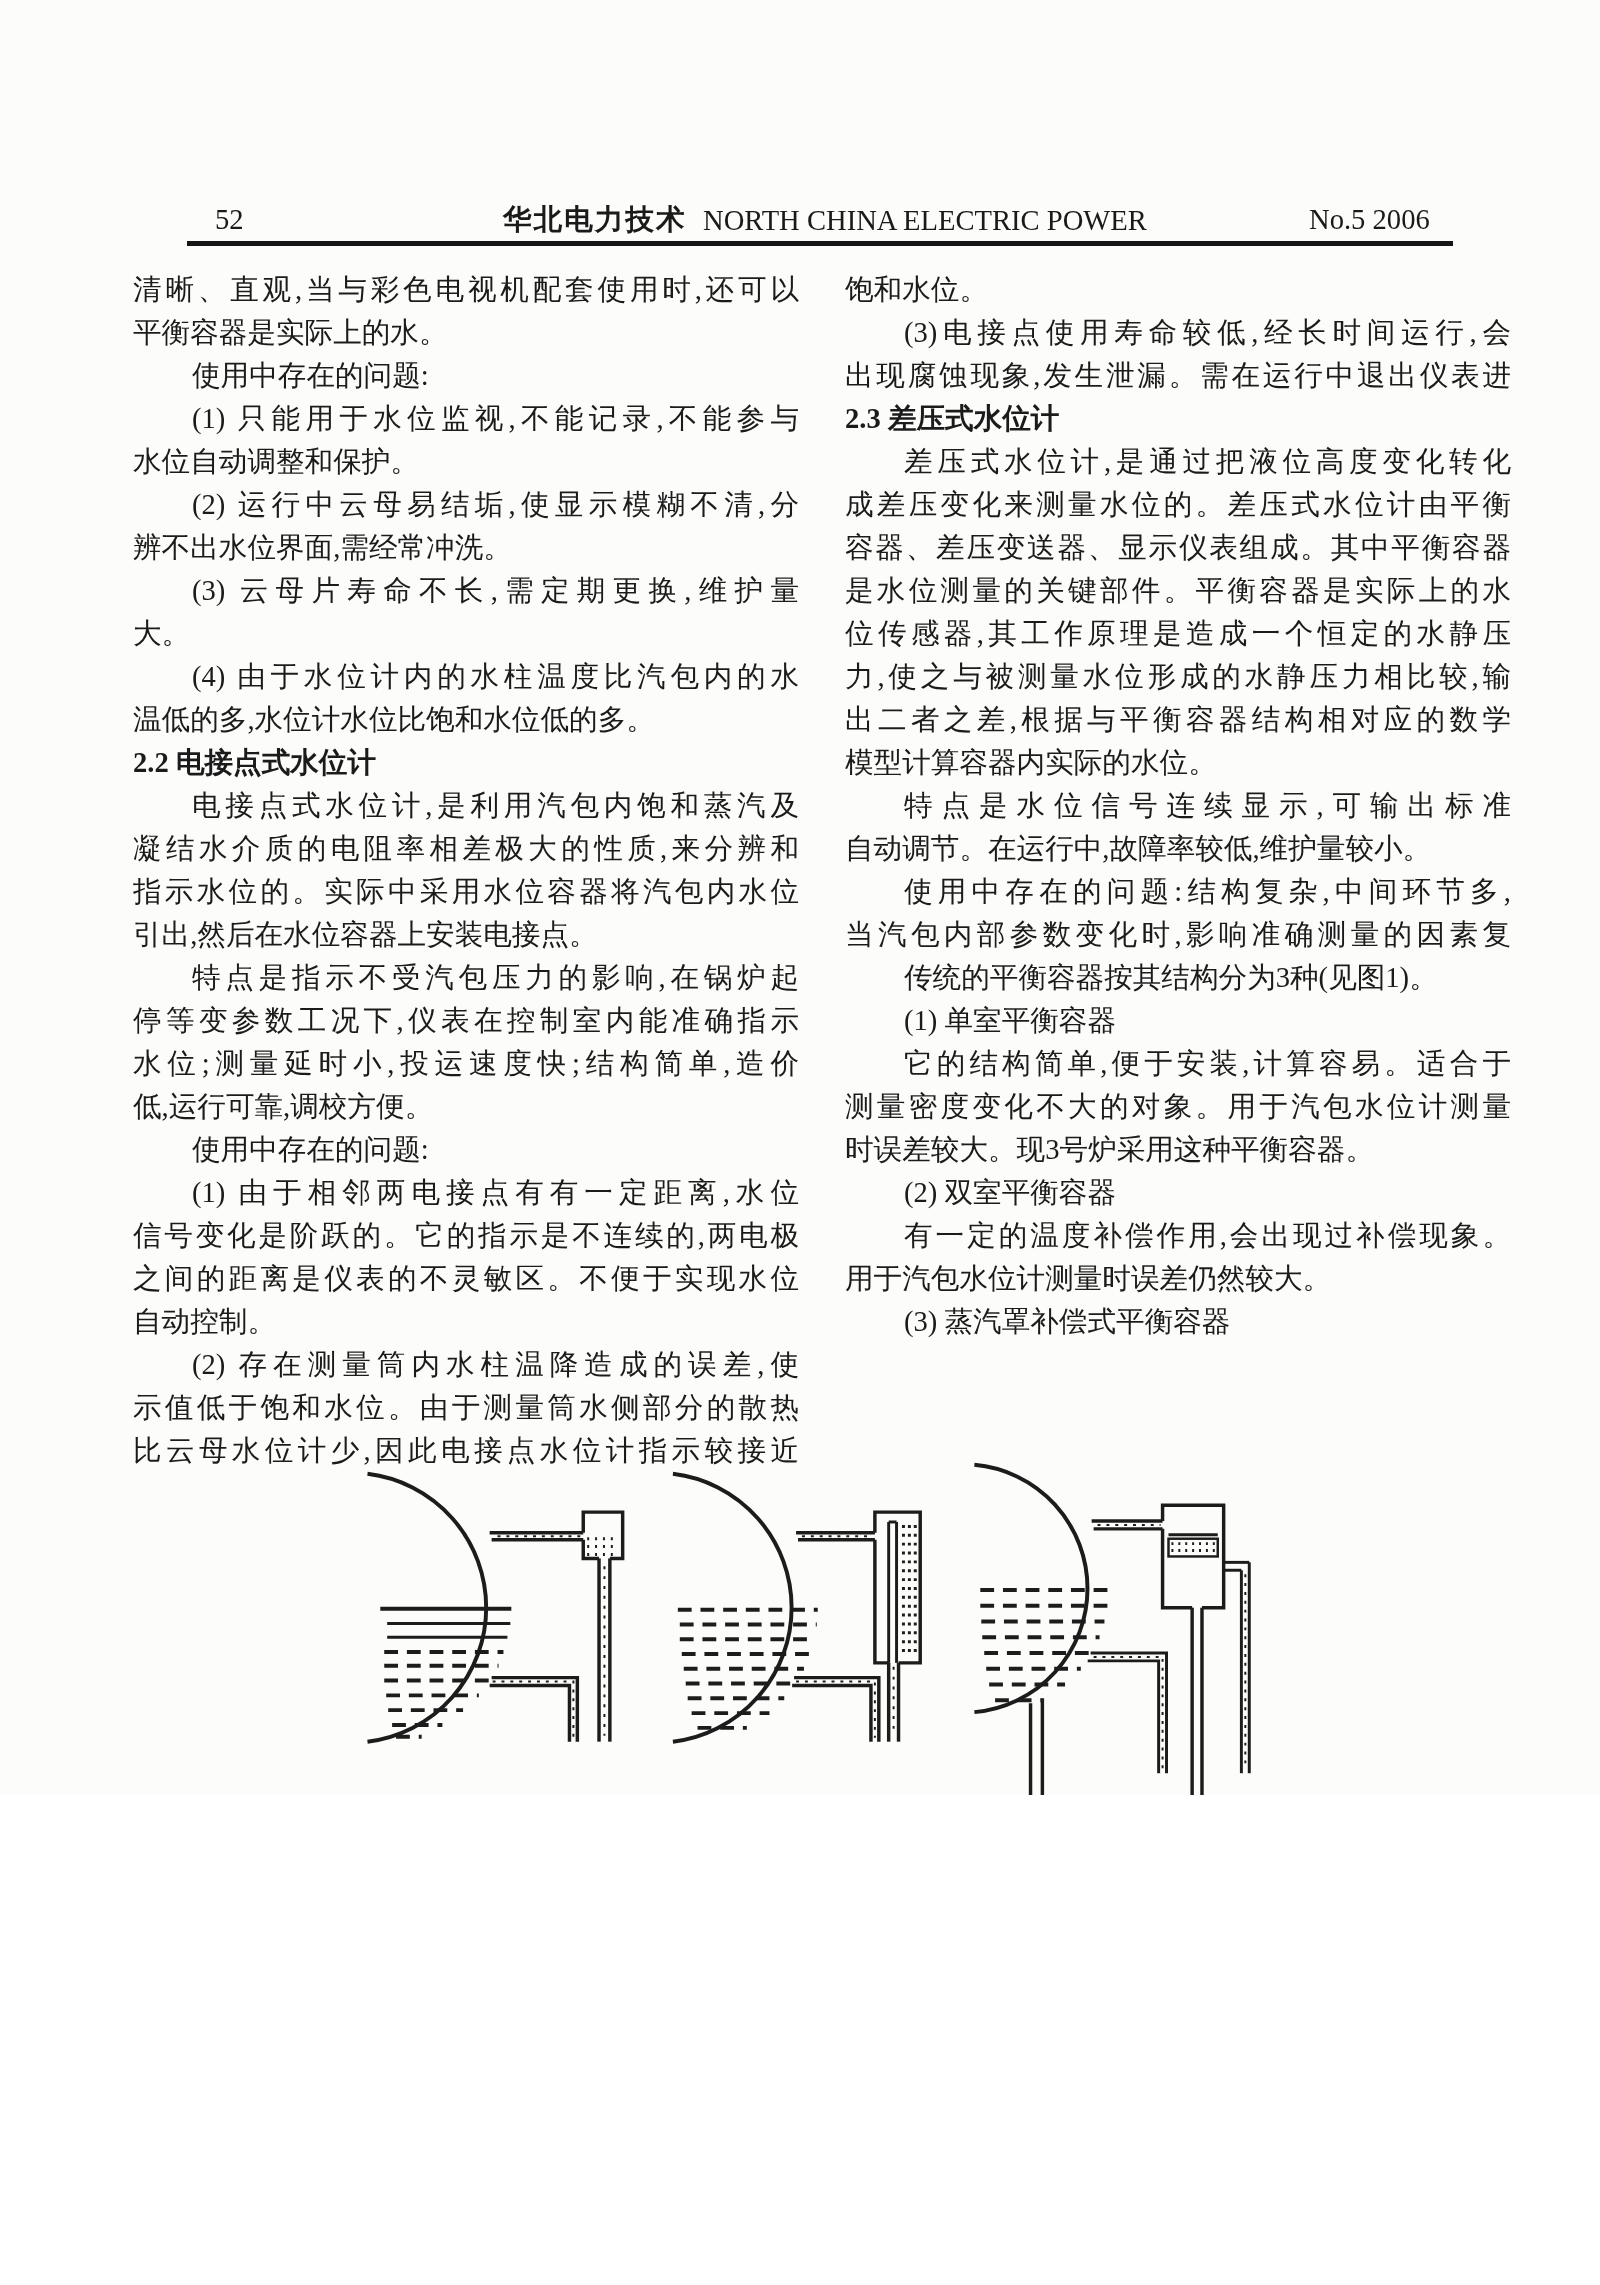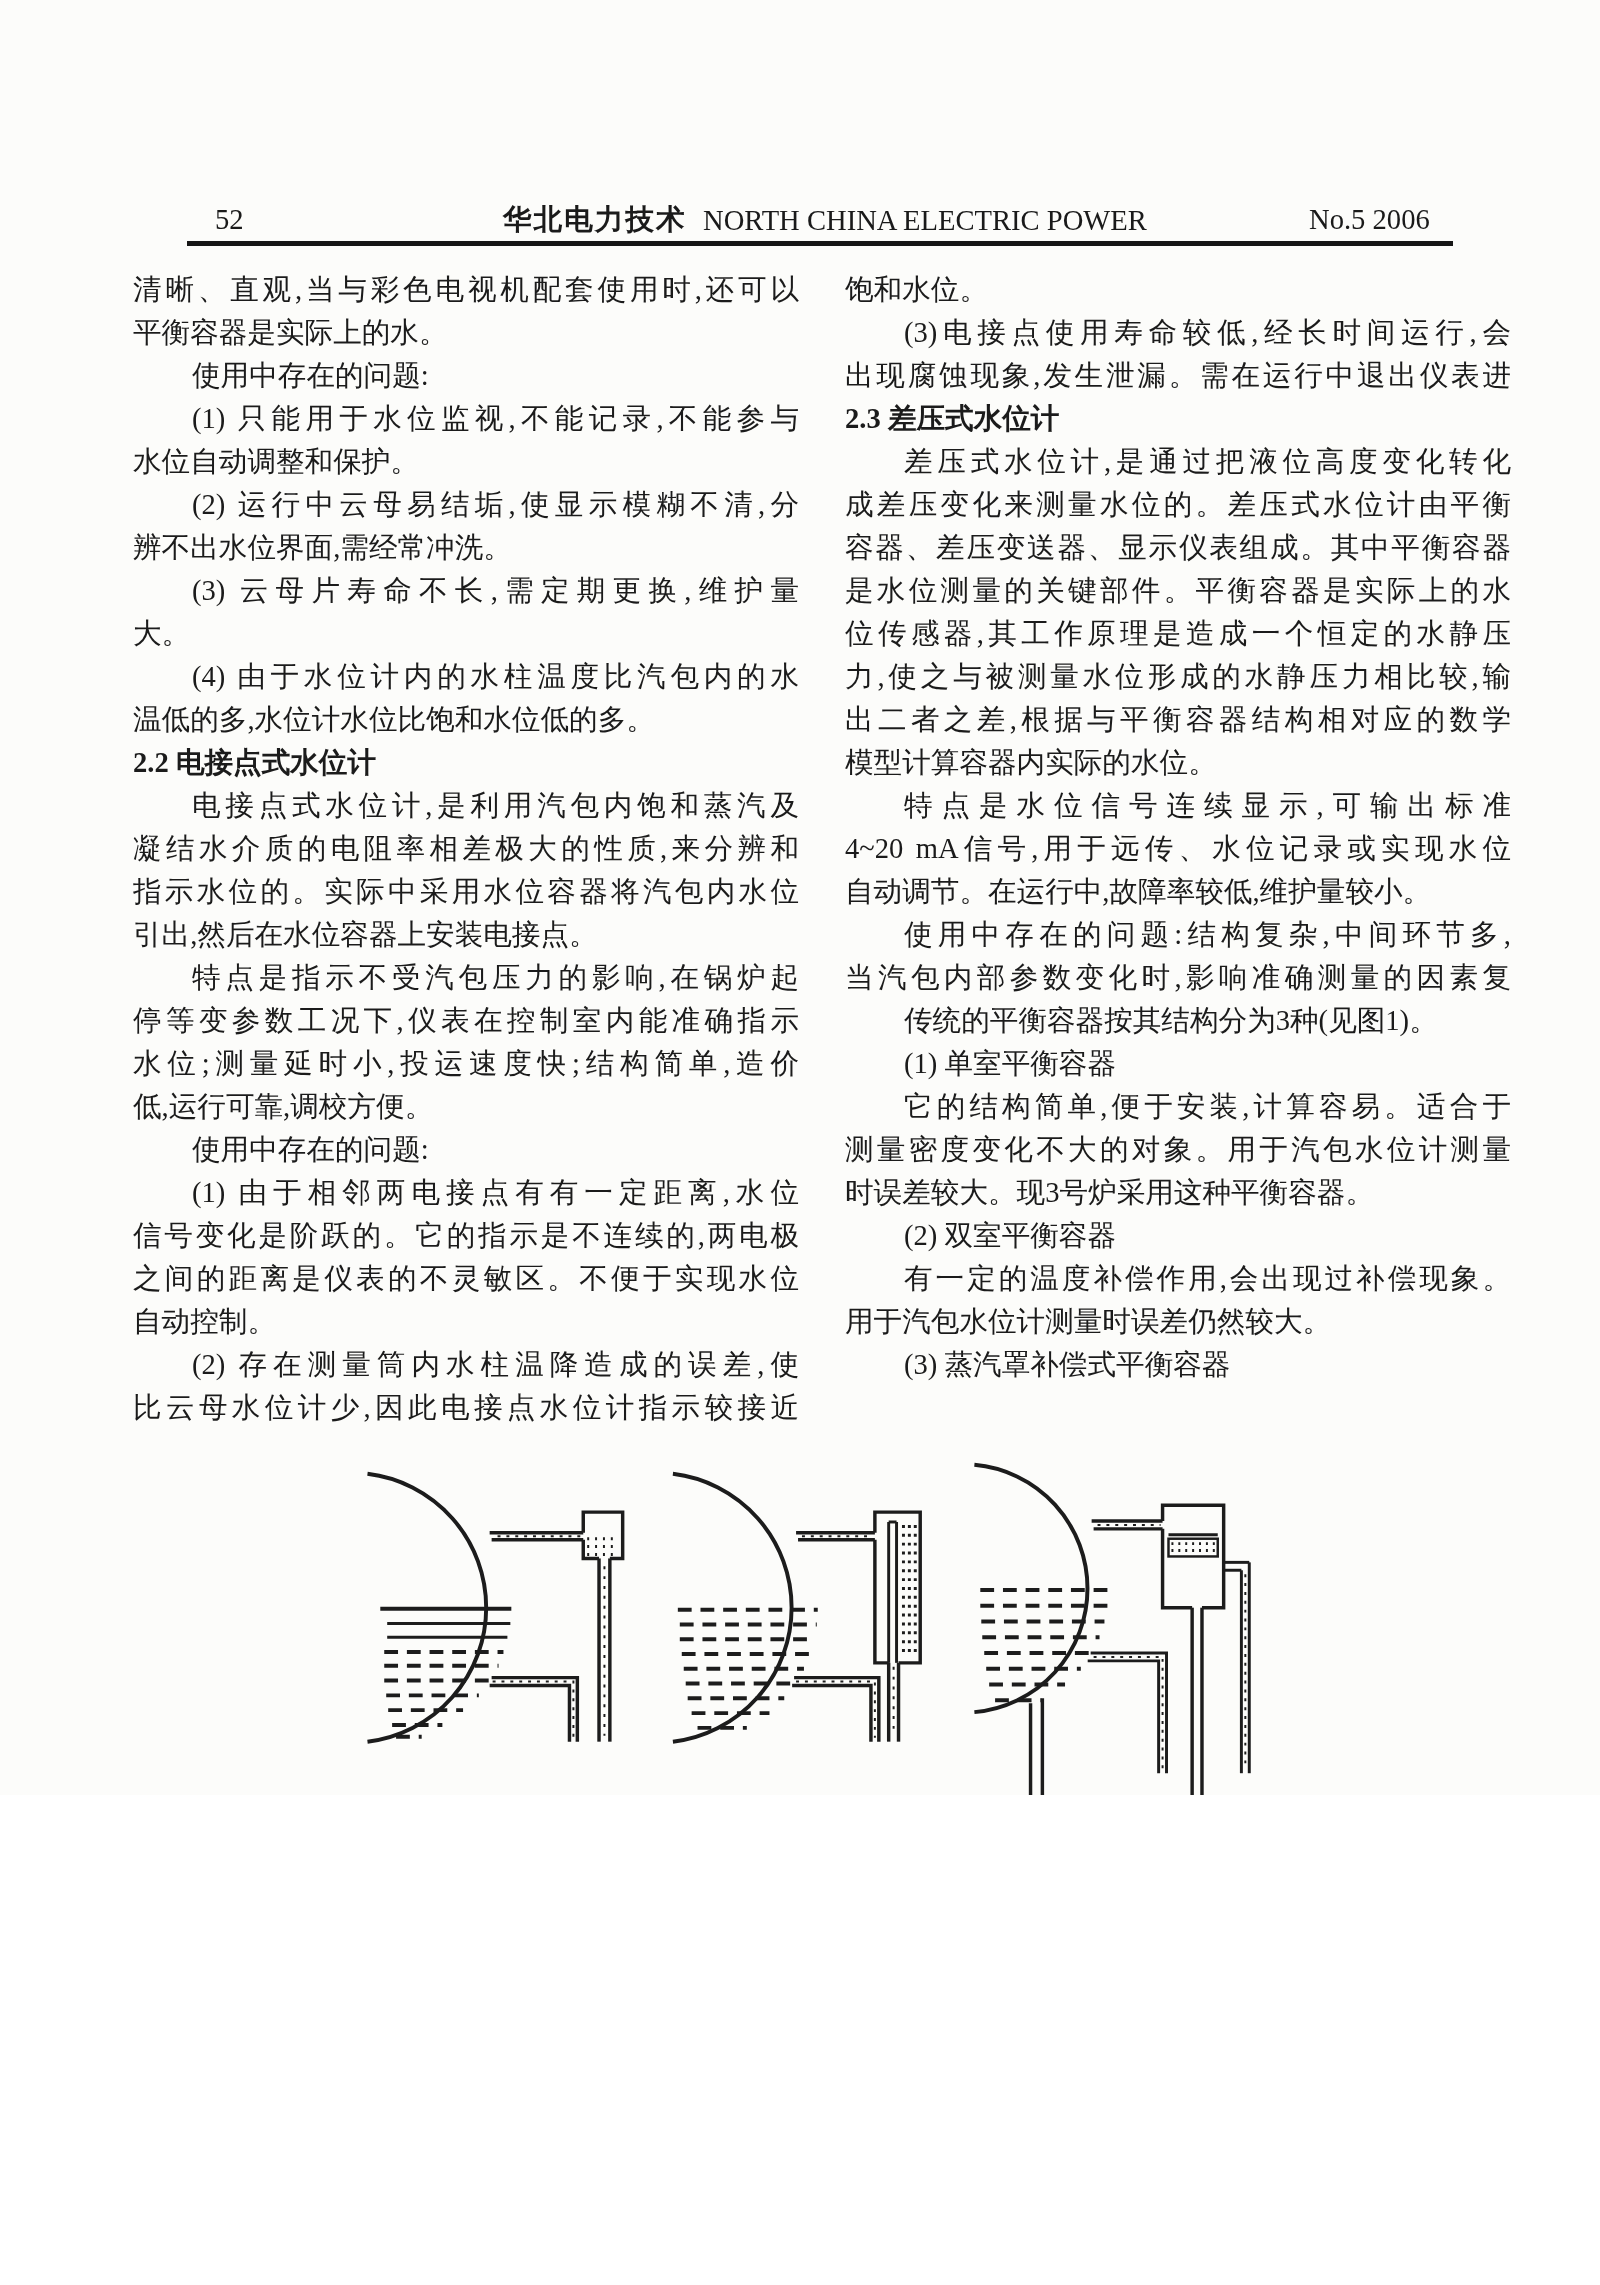--- a/index.html
+++ b/index.html
@@ -63,37 +63,37 @@
       <div class="line ind just">特点是指示不受汽包压力的影响,在锅炉起</div>
       <div class="line just">停等变参数工况下,仪表在控制室内能准确指示</div>
       <div class="line just">水位;测量延时小,投运速度快;结构简单,造价</div>
       <div class="line">低,运行可靠,调校方便。</div>
       <div class="line ind">使用中存在的问题:</div>
       <div class="line ind just">(1) 由于相邻两电接点有有一定距离,水位</div>
       <div class="line just">信号变化是阶跃的。它的指示是不连续的,两电极</div>
       <div class="line just">之间的距离是仪表的不灵敏区。不便于实现水位</div>
       <div class="line">自动控制。</div>
       <div class="line ind just">(2) 存在测量筒内水柱温降造成的误差,使</div>
+      <div class="line just">示值低于饱和水位。由于测量筒水侧部分的散热</div>
       <div class="line just">比云母水位计少,因此电接点水位计指示较接近</div>
     </div>
   <div class="col" style="left:845px;">
       <div class="line">饱和水位。</div>
       <div class="line ind just">(3)电接点使用寿命较低,经长时间运行,会</div>
       <div class="line just">出现腐蚀现象,发生泄漏。需在运行中退出仪表进</div>
       <div class="line bold">2.3  差压式水位计</div>
       <div class="line ind just">差压式水位计,是通过把液位高度变化转化</div>
       <div class="line just">成差压变化来测量水位的。差压式水位计由平衡</div>
       <div class="line just">容器、差压变送器、显示仪表组成。其中平衡容器</div>
       <div class="line just">是水位测量的关键部件。平衡容器是实际上的水</div>
       <div class="line just">位传感器,其工作原理是造成一个恒定的水静压</div>
       <div class="line just">力,使之与被测量水位形成的水静压力相比较,输</div>
       <div class="line just">出二者之差,根据与平衡容器结构相对应的数学</div>
       <div class="line">模型计算容器内实际的水位。</div>
       <div class="line ind just">特点是水位信号连续显示,可输出标准</div>
-      <div class="line just">4~20 mA信号,用于远传、水位记录或实现水位</div>
       <div class="line">自动调节。在运行中,故障率较低,维护量较小。</div>
       <div class="line ind just">使用中存在的问题:结构复杂,中间环节多,</div>
       <div class="line just">当汽包内部参数变化时,影响准确测量的因素复</div>
       <div class="line ind">传统的平衡容器按其结构分为3种(见图1)。</div>
       <div class="line ind">(1) 单室平衡容器</div>
       <div class="line ind just">它的结构简单,便于安装,计算容易。适合于</div>
       <div class="line just">测量密度变化不大的对象。用于汽包水位计测量</div>
       <div class="line">时误差较大。现3号炉采用这种平衡容器。</div>
       <div class="line ind">(2) 双室平衡容器</div>
       <div class="line ind just">有一定的温度补偿作用,会出现过补偿现象。</div>

